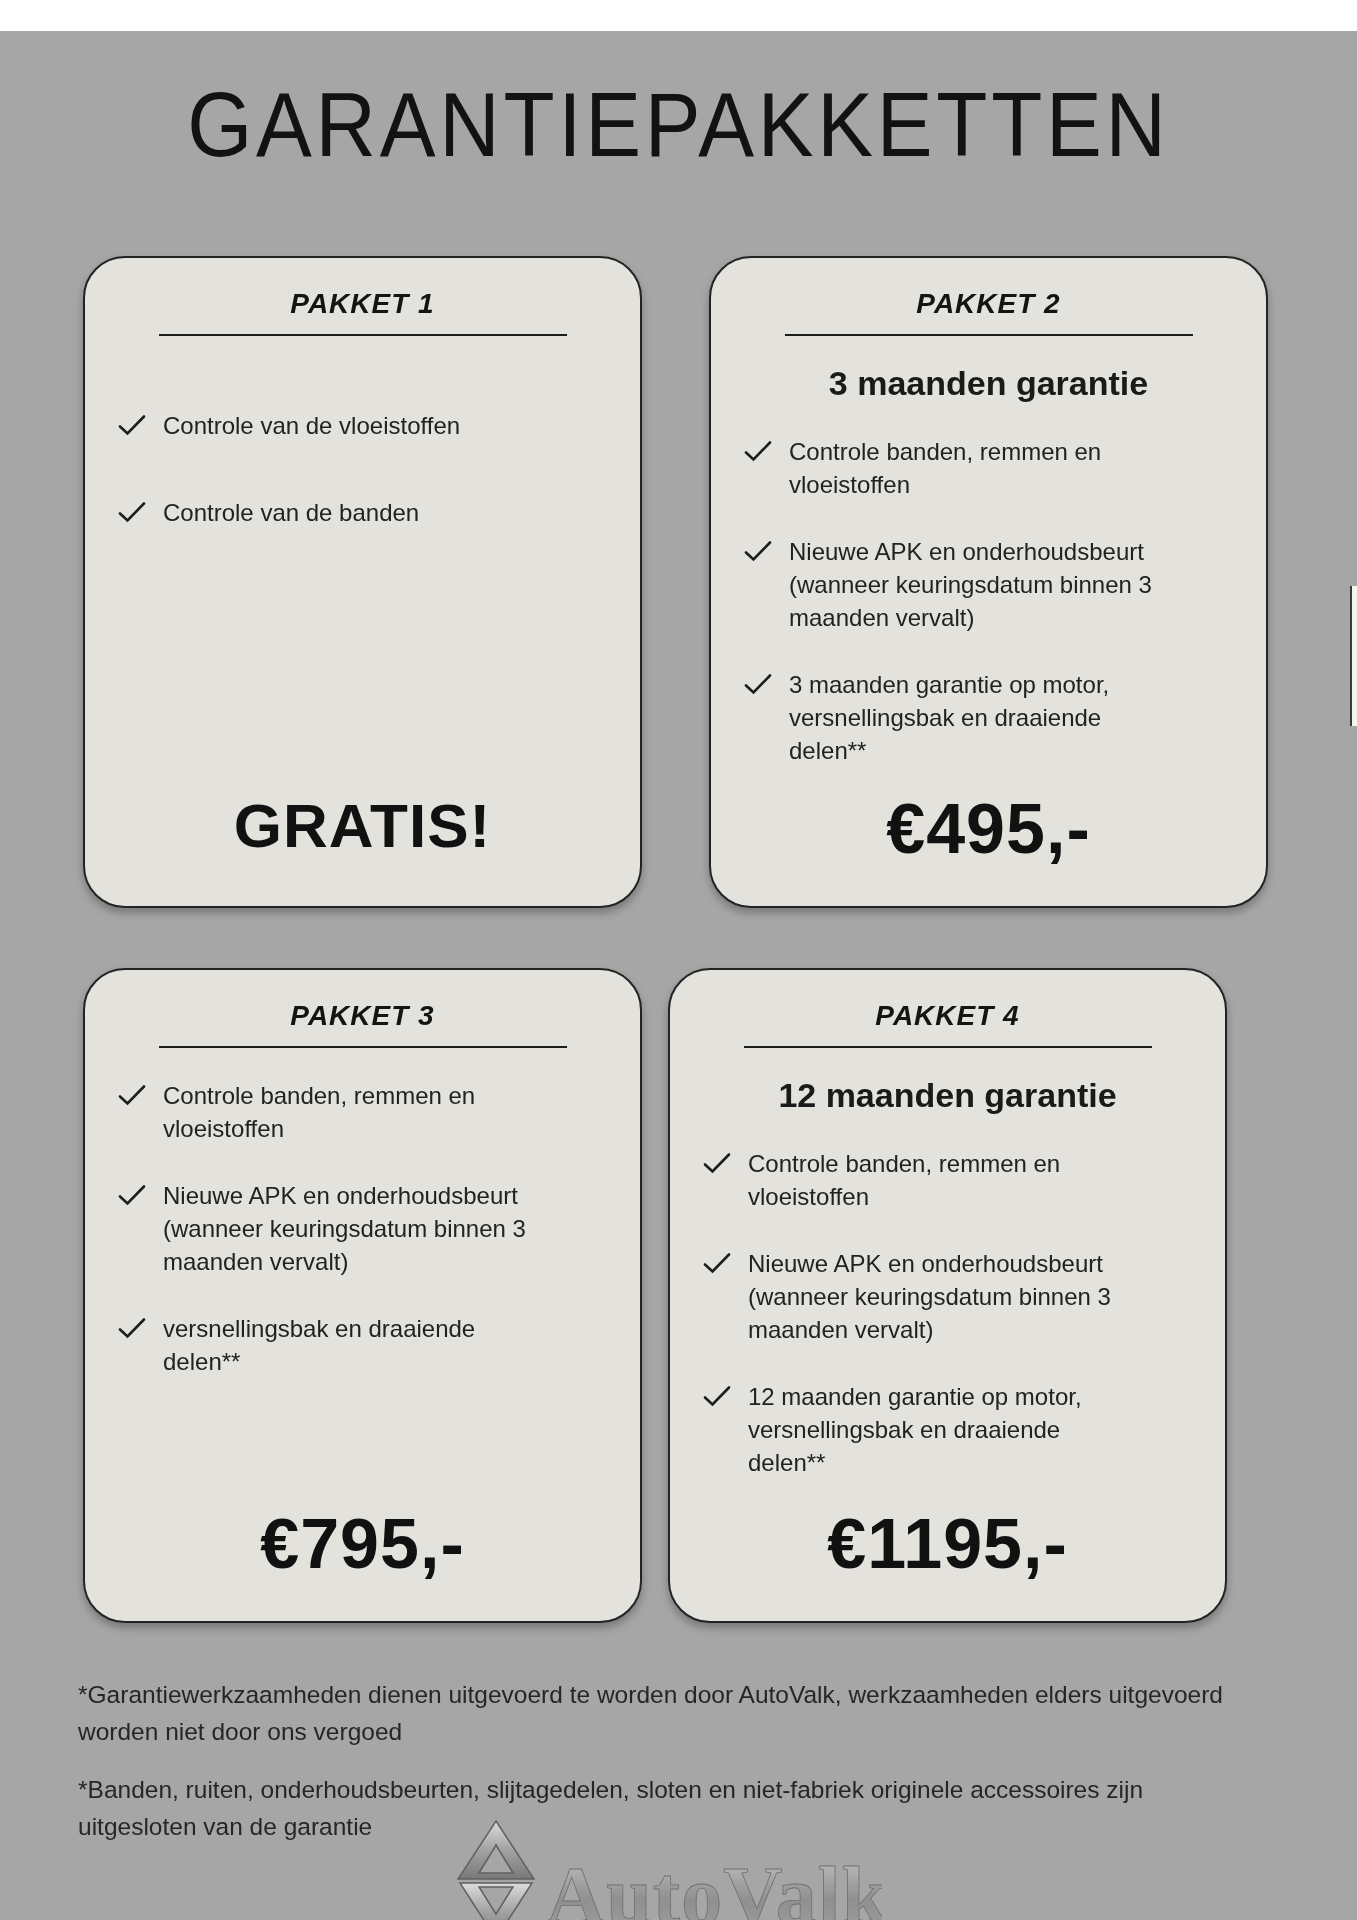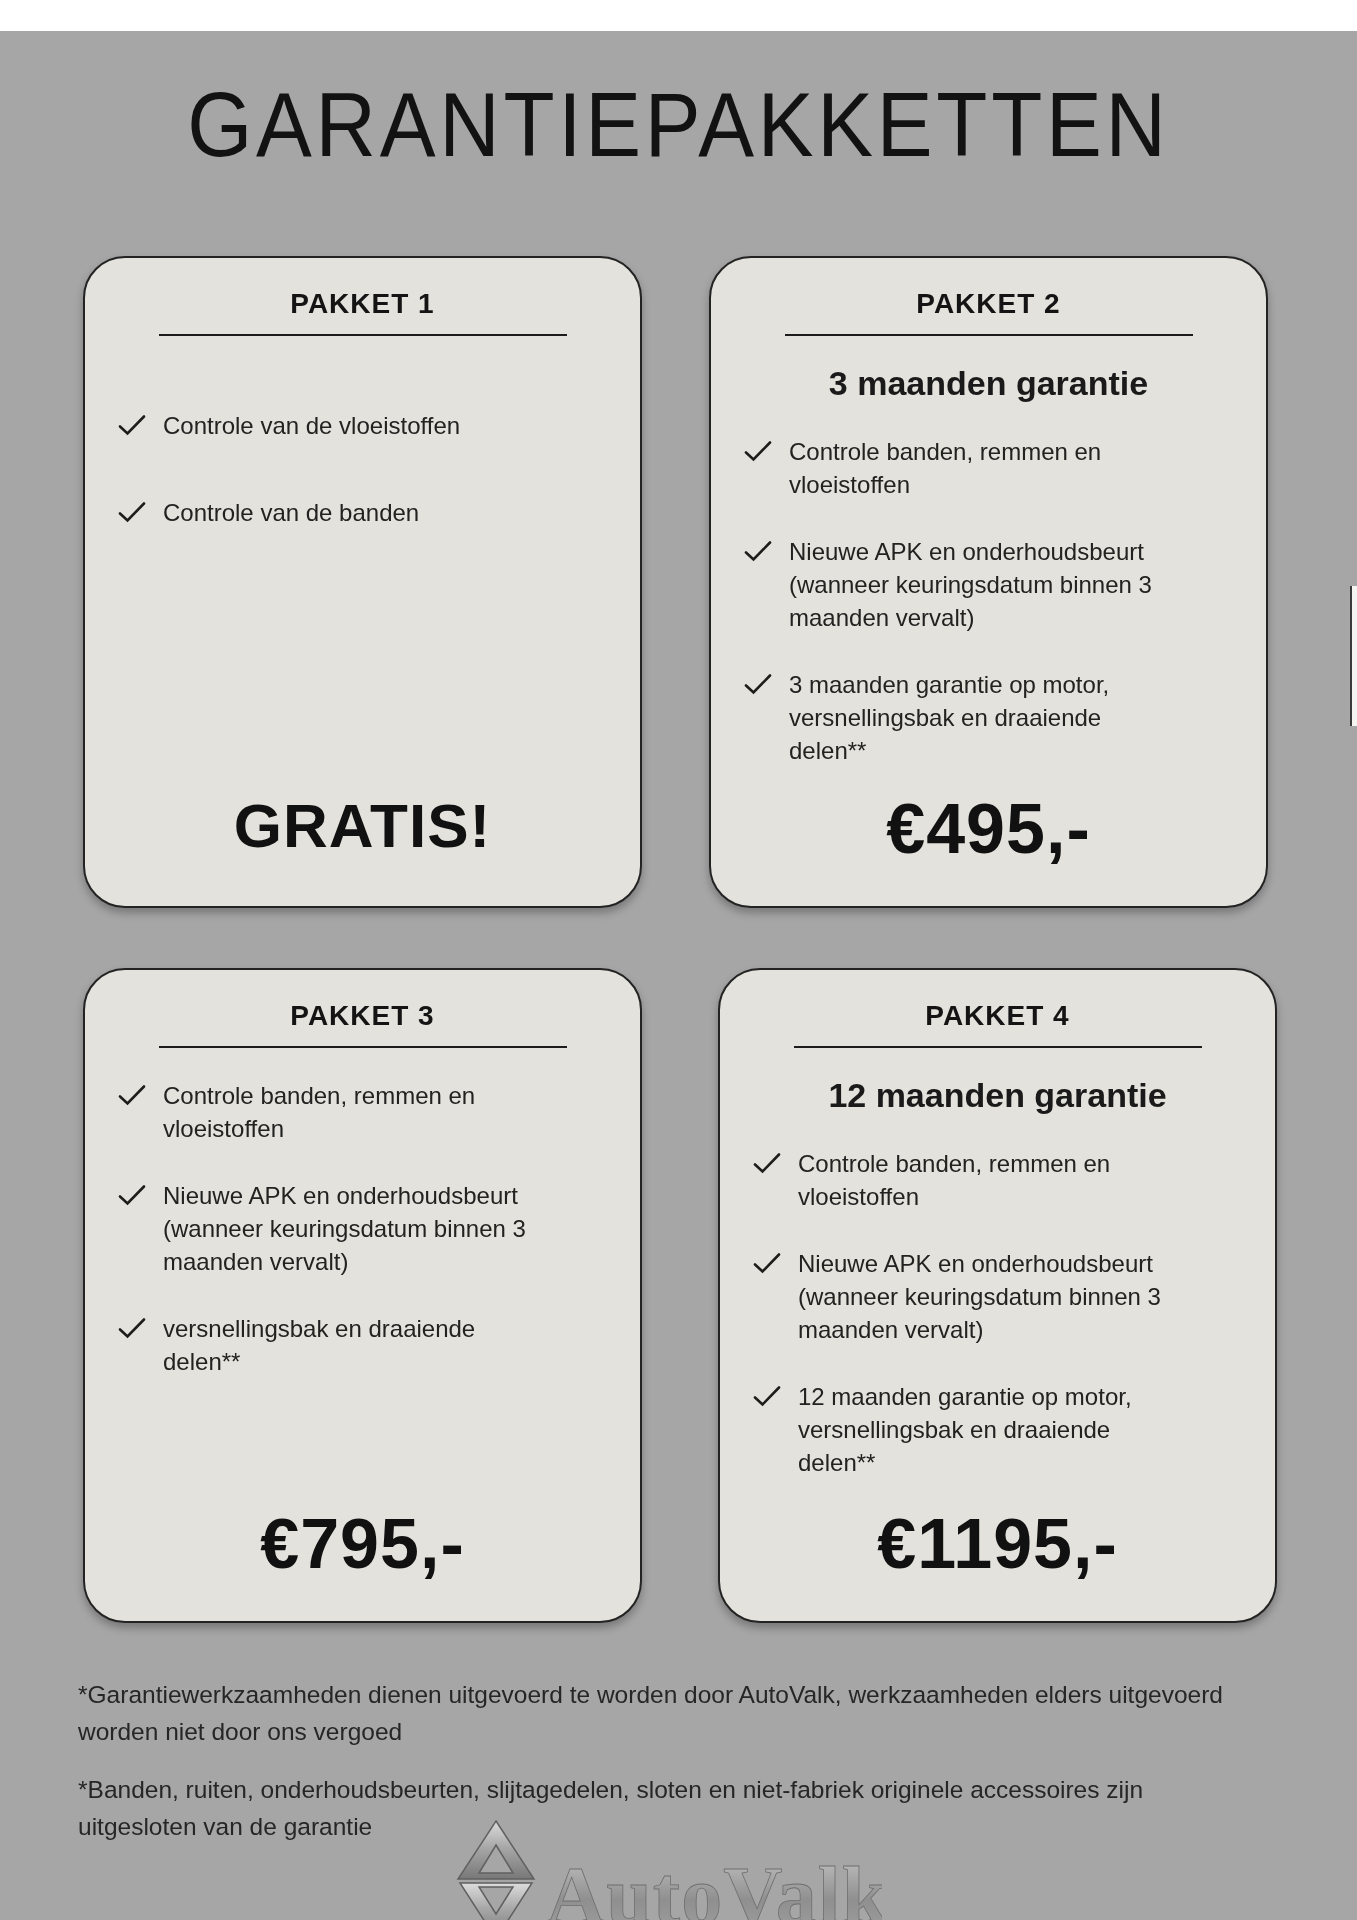--- a/index.html
+++ b/index.html
@@ -8,24 +8,24 @@
 
   .title{position:absolute;top:46px;left:0;width:100%;text-align:center;
          font-size:90px;line-height:96px;font-weight:400;letter-spacing:4px;
          color:#121212;transform:scaleX(0.93);transform-origin:center;}
 
   .card{position:absolute;background:#e3e2dc;border:2px solid #232323;border-radius:42px;
         box-shadow:0 5px 9px rgba(0,0,0,0.28);box-sizing:border-box;}
   .card1{left:83px;top:225px;width:559px;height:652px;}
   .card2{left:709px;top:225px;width:559px;height:652px;}
   .card3{left:83px;top:937px;width:559px;height:655px;}
-  .card4{left:718px;top:937px;width:559px;height:655px;}
+  .card4{left:668px;top:937px;width:559px;height:655px;}
 
   .card-title{margin:30px 0 0 0;text-align:center;font-size:28px;line-height:32px;
-              font-weight:700;letter-spacing:1px;color:#141414;}
+              font-weight:700;letter-spacing:1px;color:#141414;font-style:italic;}
   .rule{width:408px;height:2px;background:#1c1c1c;margin:14px auto 0 auto;}
   .subtitle{margin-top:26px;text-align:center;font-size:34px;line-height:42px;
             font-weight:700;color:#1a1a1a;}
 
   .checklist{margin-top:31px;}
   .checklist.spread{margin-top:73px;}
   .item{display:flex;align-items:flex-start;padding-left:32px;}
   .item + .item{margin-top:34px;}
   .checklist.spread .item + .item{margin-top:54px;}
   .check{width:34px;flex:0 0 34px;margin-right:12px;margin-top:4px;}

